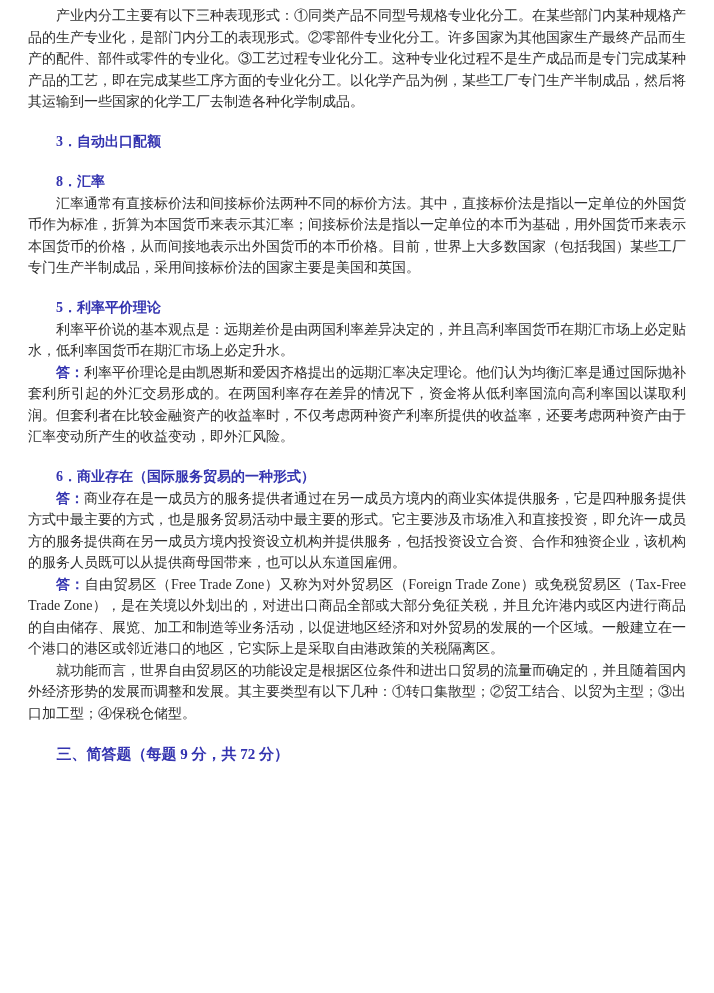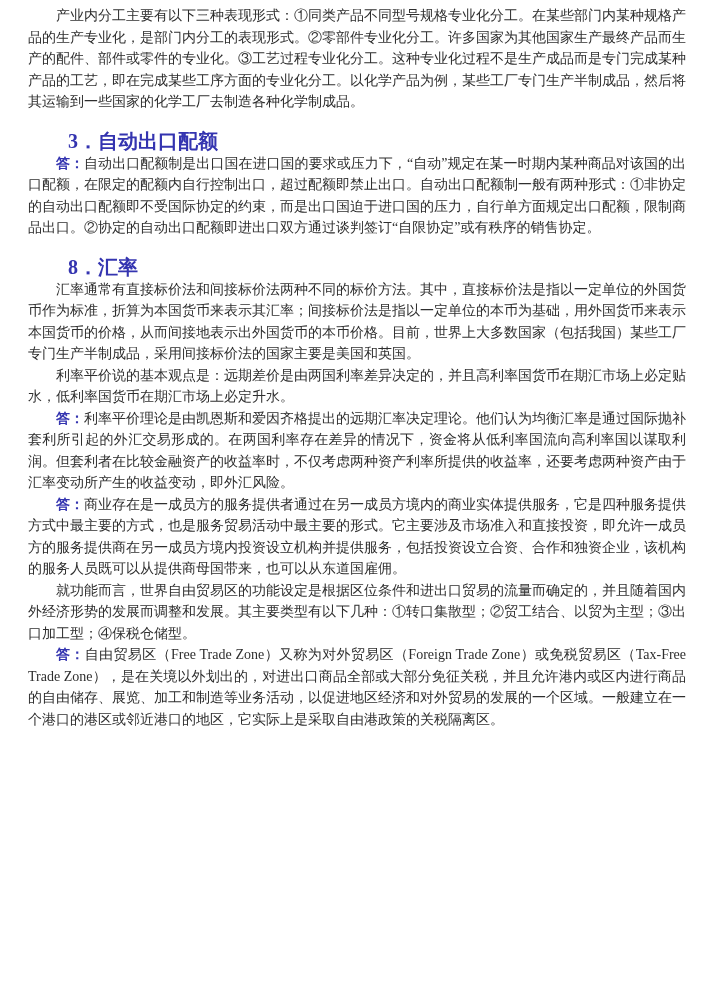--- a/index.html
+++ b/index.html
@@ -18,21 +18,21 @@
     background: var(--paper, #ffffff);
   }
   .para {
     font-size: 14px;
     line-height: 21.5px;
     text-align: justify;
     text-indent: 2em;
     color: var(--ink, #2e2e2e);
   }
   .heading {
-    font-size: 20px;
+    font-size: 14px;
     line-height: 21.5px;
     font-weight: bold;
     color: var(--accent, #3434b0);
     text-indent: 2em;
     margin-top: 18.5px;
   }
   .section-heading {
     font-size: 15px;
     line-height: 22px;
     font-weight: bold;
@@ -45,22 +45,24 @@
     color: var(--accent, #3434b0);
   }
 </style>
 </head>
 <body>
 
 <div class="page">
   <div>
       <p class="para">产业内分工主要有以下三种表现形式：①同类产品不同型号规格专业化分工。在某些部门内某种规格产品的生产专业化，是部门内分工的表现形式。②零部件专业化分工。许多国家为其他国家生产最终产品而生产的配件、部件或零件的专业化。③工艺过程专业化分工。这种专业化过程不是生产成品而是专门完成某种产品的工艺，即在完成某些工序方面的专业化分工。以化学产品为例，某些工厂专门生产半制成品，然后将其运输到一些国家的化学工厂去制造各种化学制成品。</p>
       <h3 class="heading">3．自动出口配额</h3>
-      <p class="para"><span class="answer-prefix">答：</span><span>自动出口配额制是出口国在进口国的要求或压力下，“自动”规定在某一时期内某种商品对该国的出口配额，在限定的配额内自行控制出口，超过配额即禁止出口。自动出口配额制一般有两种形式：①非协定的自动出口配额即不受国际协定的约束，而是出口国迫于进口国的压力，自行单方面规定出口配额，限制商品出口。②协定的自动出口配额即进出口双方通过谈判签订“自限协定”或有秩序的销售协定。</span></p>
       <h3 class="heading">8．汇率</h3>
       <p class="para">汇率通常有直接标价法和间接标价法两种不同的标价方法。其中，直接标价法是指以一定单位的外国货币作为标准，折算为本国货币来表示其汇率；间接标价法是指以一定单位的本币为基础，用外国货币来表示本国货币的价格，从而间接地表示出外国货币的本币价格。目前，世界上大多数国家（包括我国）某些工厂专门生产半制成品，采用间接标价法的国家主要是美国和英国。</p>
+      <h3 class="heading">5．利率平价理论</h3>
       <p class="para">利率平价说的基本观点是：远期差价是由两国利率差异决定的，并且高利率国货币在期汇市场上必定贴水，低利率国货币在期汇市场上必定升水。</p>
       <p class="para"><span class="answer-prefix">答：</span><span>利率平价理论是由凯恩斯和爱因齐格提出的远期汇率决定理论。他们认为均衡汇率是通过国际抛补套利所引起的外汇交易形成的。在两国利率存在差异的情况下，资金将从低利率国流向高利率国以谋取利润。但套利者在比较金融资产的收益率时，不仅考虑两种资产利率所提供的收益率，还要考虑两种资产由于汇率变动所产生的收益变动，即外汇风险。</span></p>
+      <h3 class="heading">6．商业存在（国际服务贸易的一种形式）</h3>
       <p class="para"><span class="answer-prefix">答：</span><span>商业存在是一成员方的服务提供者通过在另一成员方境内的商业实体提供服务，它是四种服务提供方式中最主要的方式，也是服务贸易活动中最主要的形式。它主要涉及市场准入和直接投资，即允许一成员方的服务提供商在另一成员方境内投资设立机构并提供服务，包括投资设立合资、合作和独资企业，该机构的服务人员既可以从提供商母国带来，也可以从东道国雇佣。</span></p>
+      <p class="para"><span class="answer-prefix">答：</span><span>自由贸易区（Free Trade Zone）又称为对外贸易区（Foreign Trade Zone）或免税贸易区（Tax-Free Trade Zone），是在关境以外划出的，对进出口商品全部或大部分免征关税，并且允许港内或区内进行商品的自由储存、展览、加工和制造等业务活动，以促进地区经济和对外贸易的发展的一个区域。一般建立在一个港口的港区或邻近港口的地区，它实际上是采取自由港政策的关税隔离区。</span></p>
       <p class="para">就功能而言，世界自由贸易区的功能设定是根据区位条件和进出口贸易的流量而确定的，并且随着国内外经济形势的发展而调整和发展。其主要类型有以下几种：①转口集散型；②贸工结合、以贸为主型；③出口加工型；④保税仓储型。</p>
-      <p class="para"><span class="answer-prefix">答：</span><span>自由贸易区（Free Trade Zone）又称为对外贸易区（Foreign Trade Zone）或免税贸易区（Tax-Free Trade Zone），是在关境以外划出的，对进出口商品全部或大部分免征关税，并且允许港内或区内进行商品的自由储存、展览、加工和制造等业务活动，以促进地区经济和对外贸易的发展的一个区域。一般建立在一个港口的港区或邻近港口的地区，它实际上是采取自由港政策的关税隔离区。</span></p>
+      <h2 class="section-heading">三、简答题（每题 9 分，共 72 分）</h2>
     </div>
 </div>
 
 </body></html>

